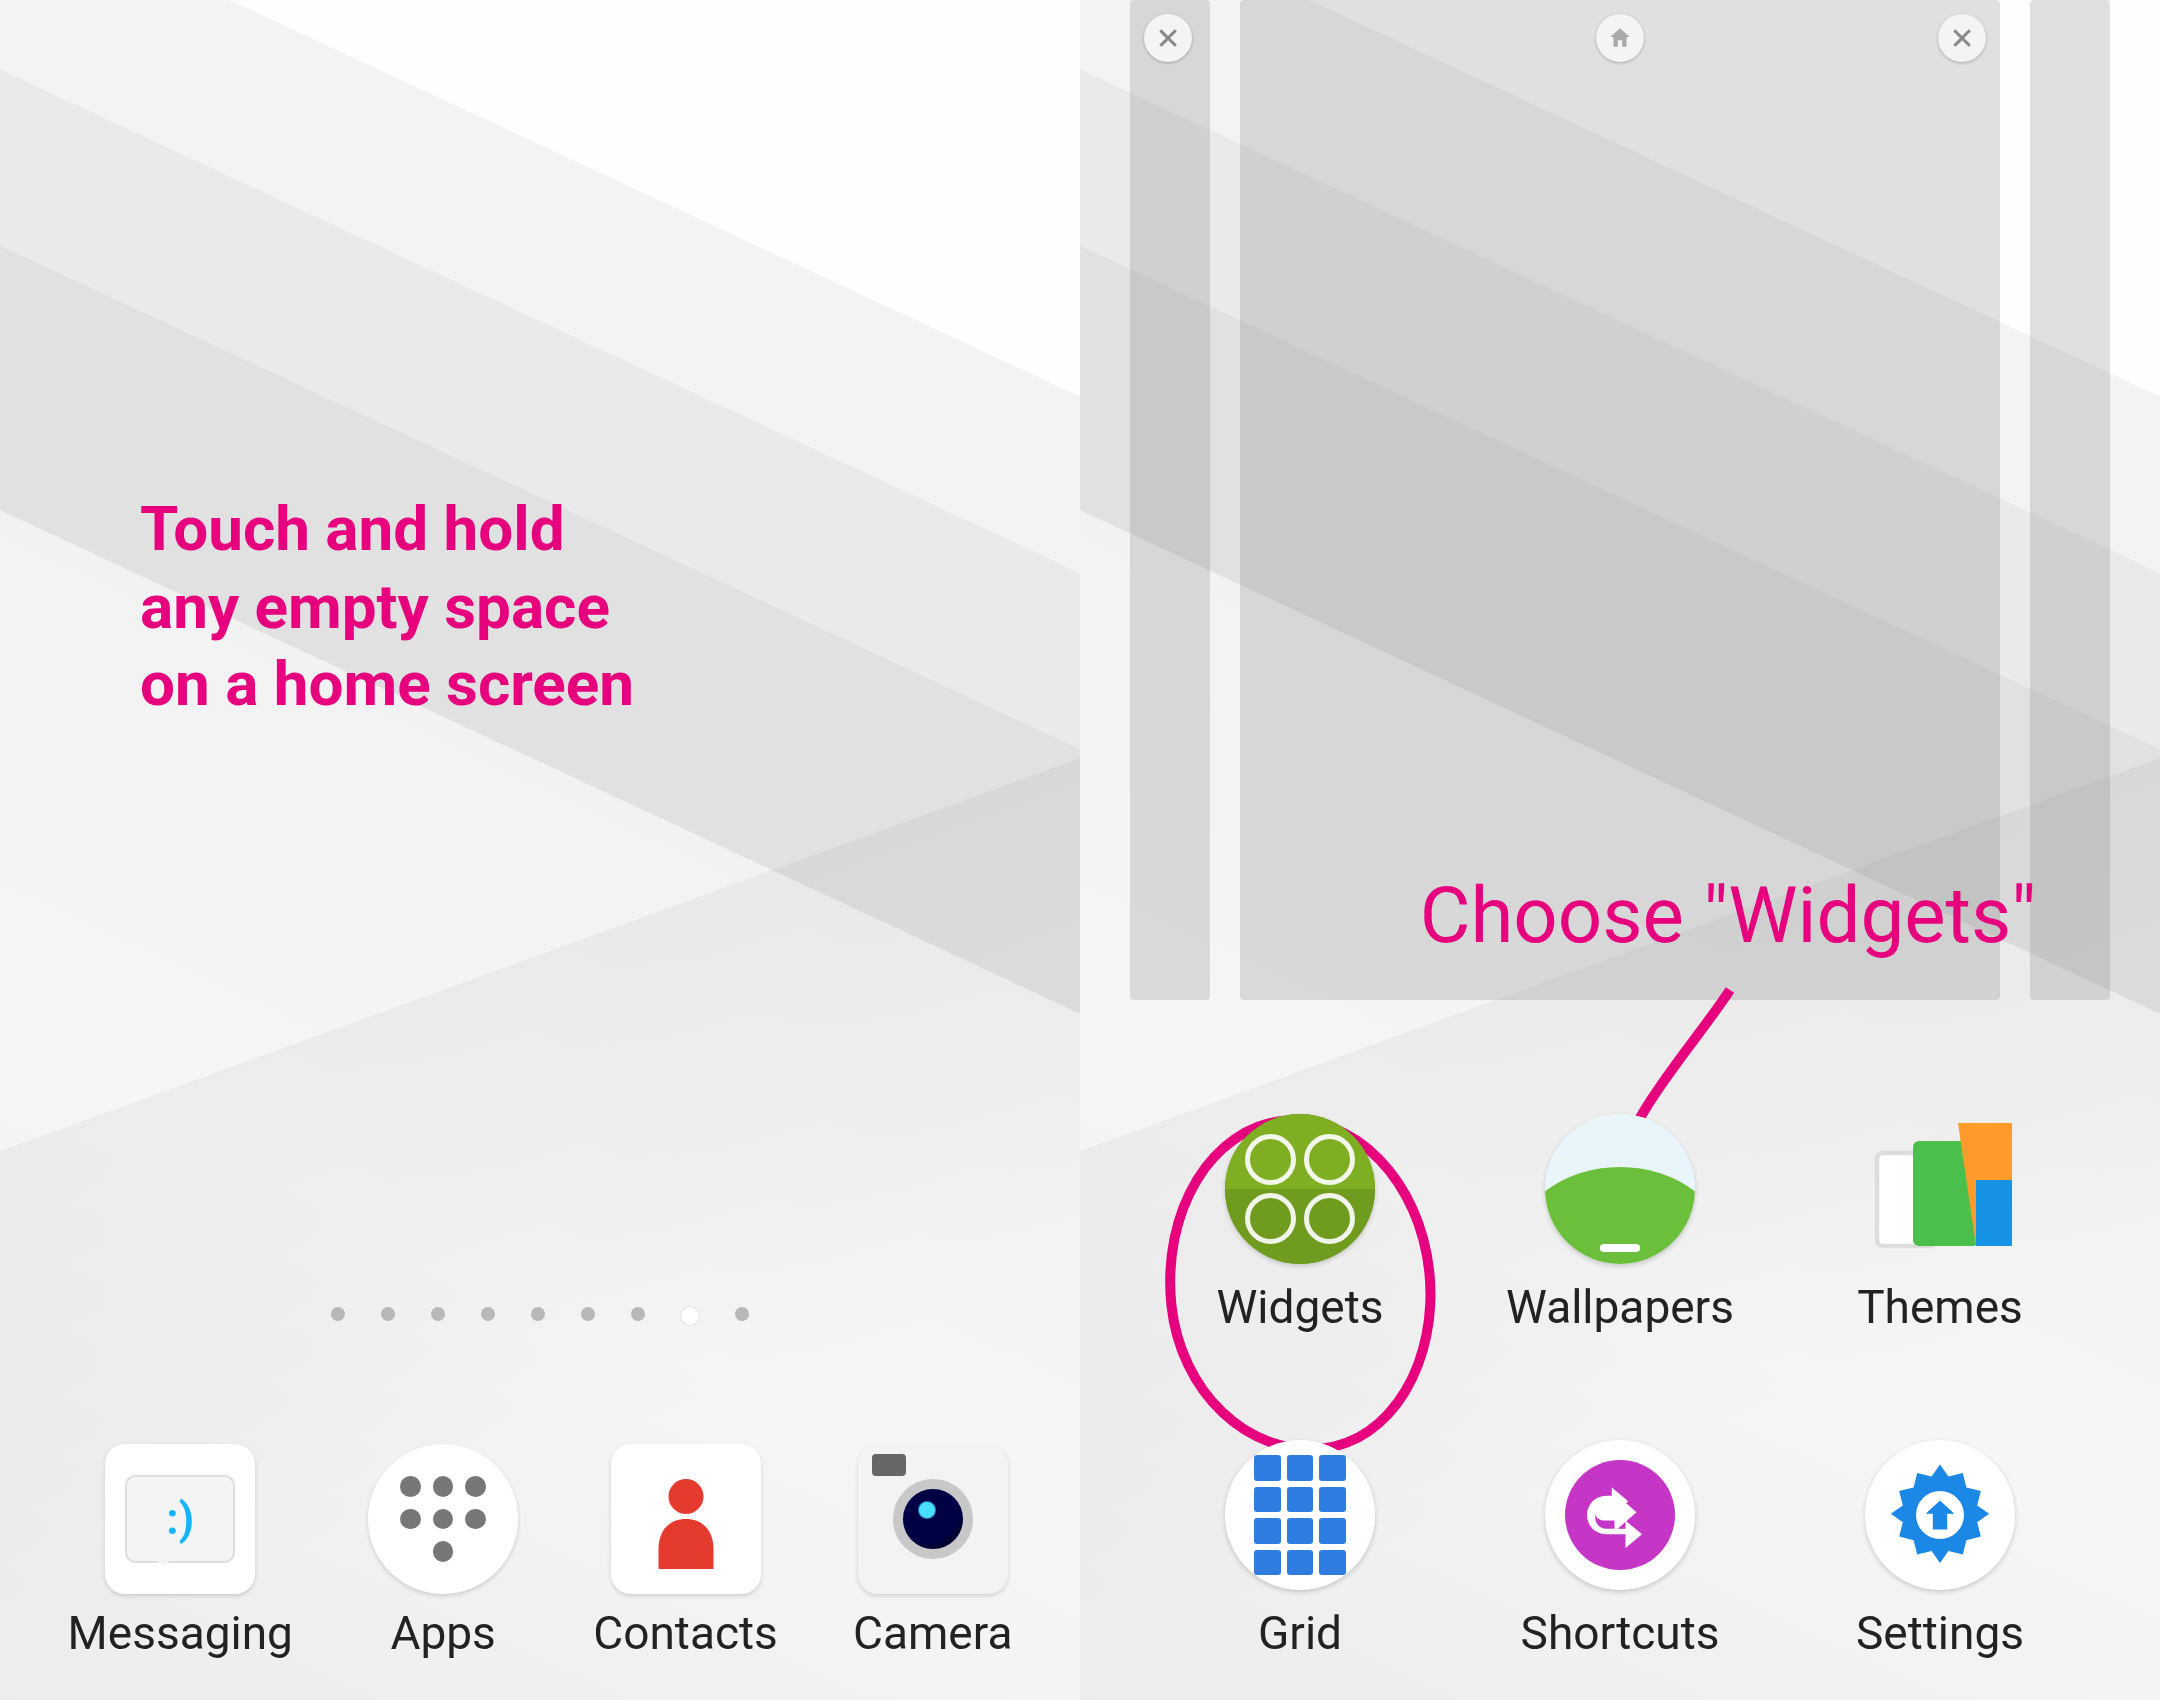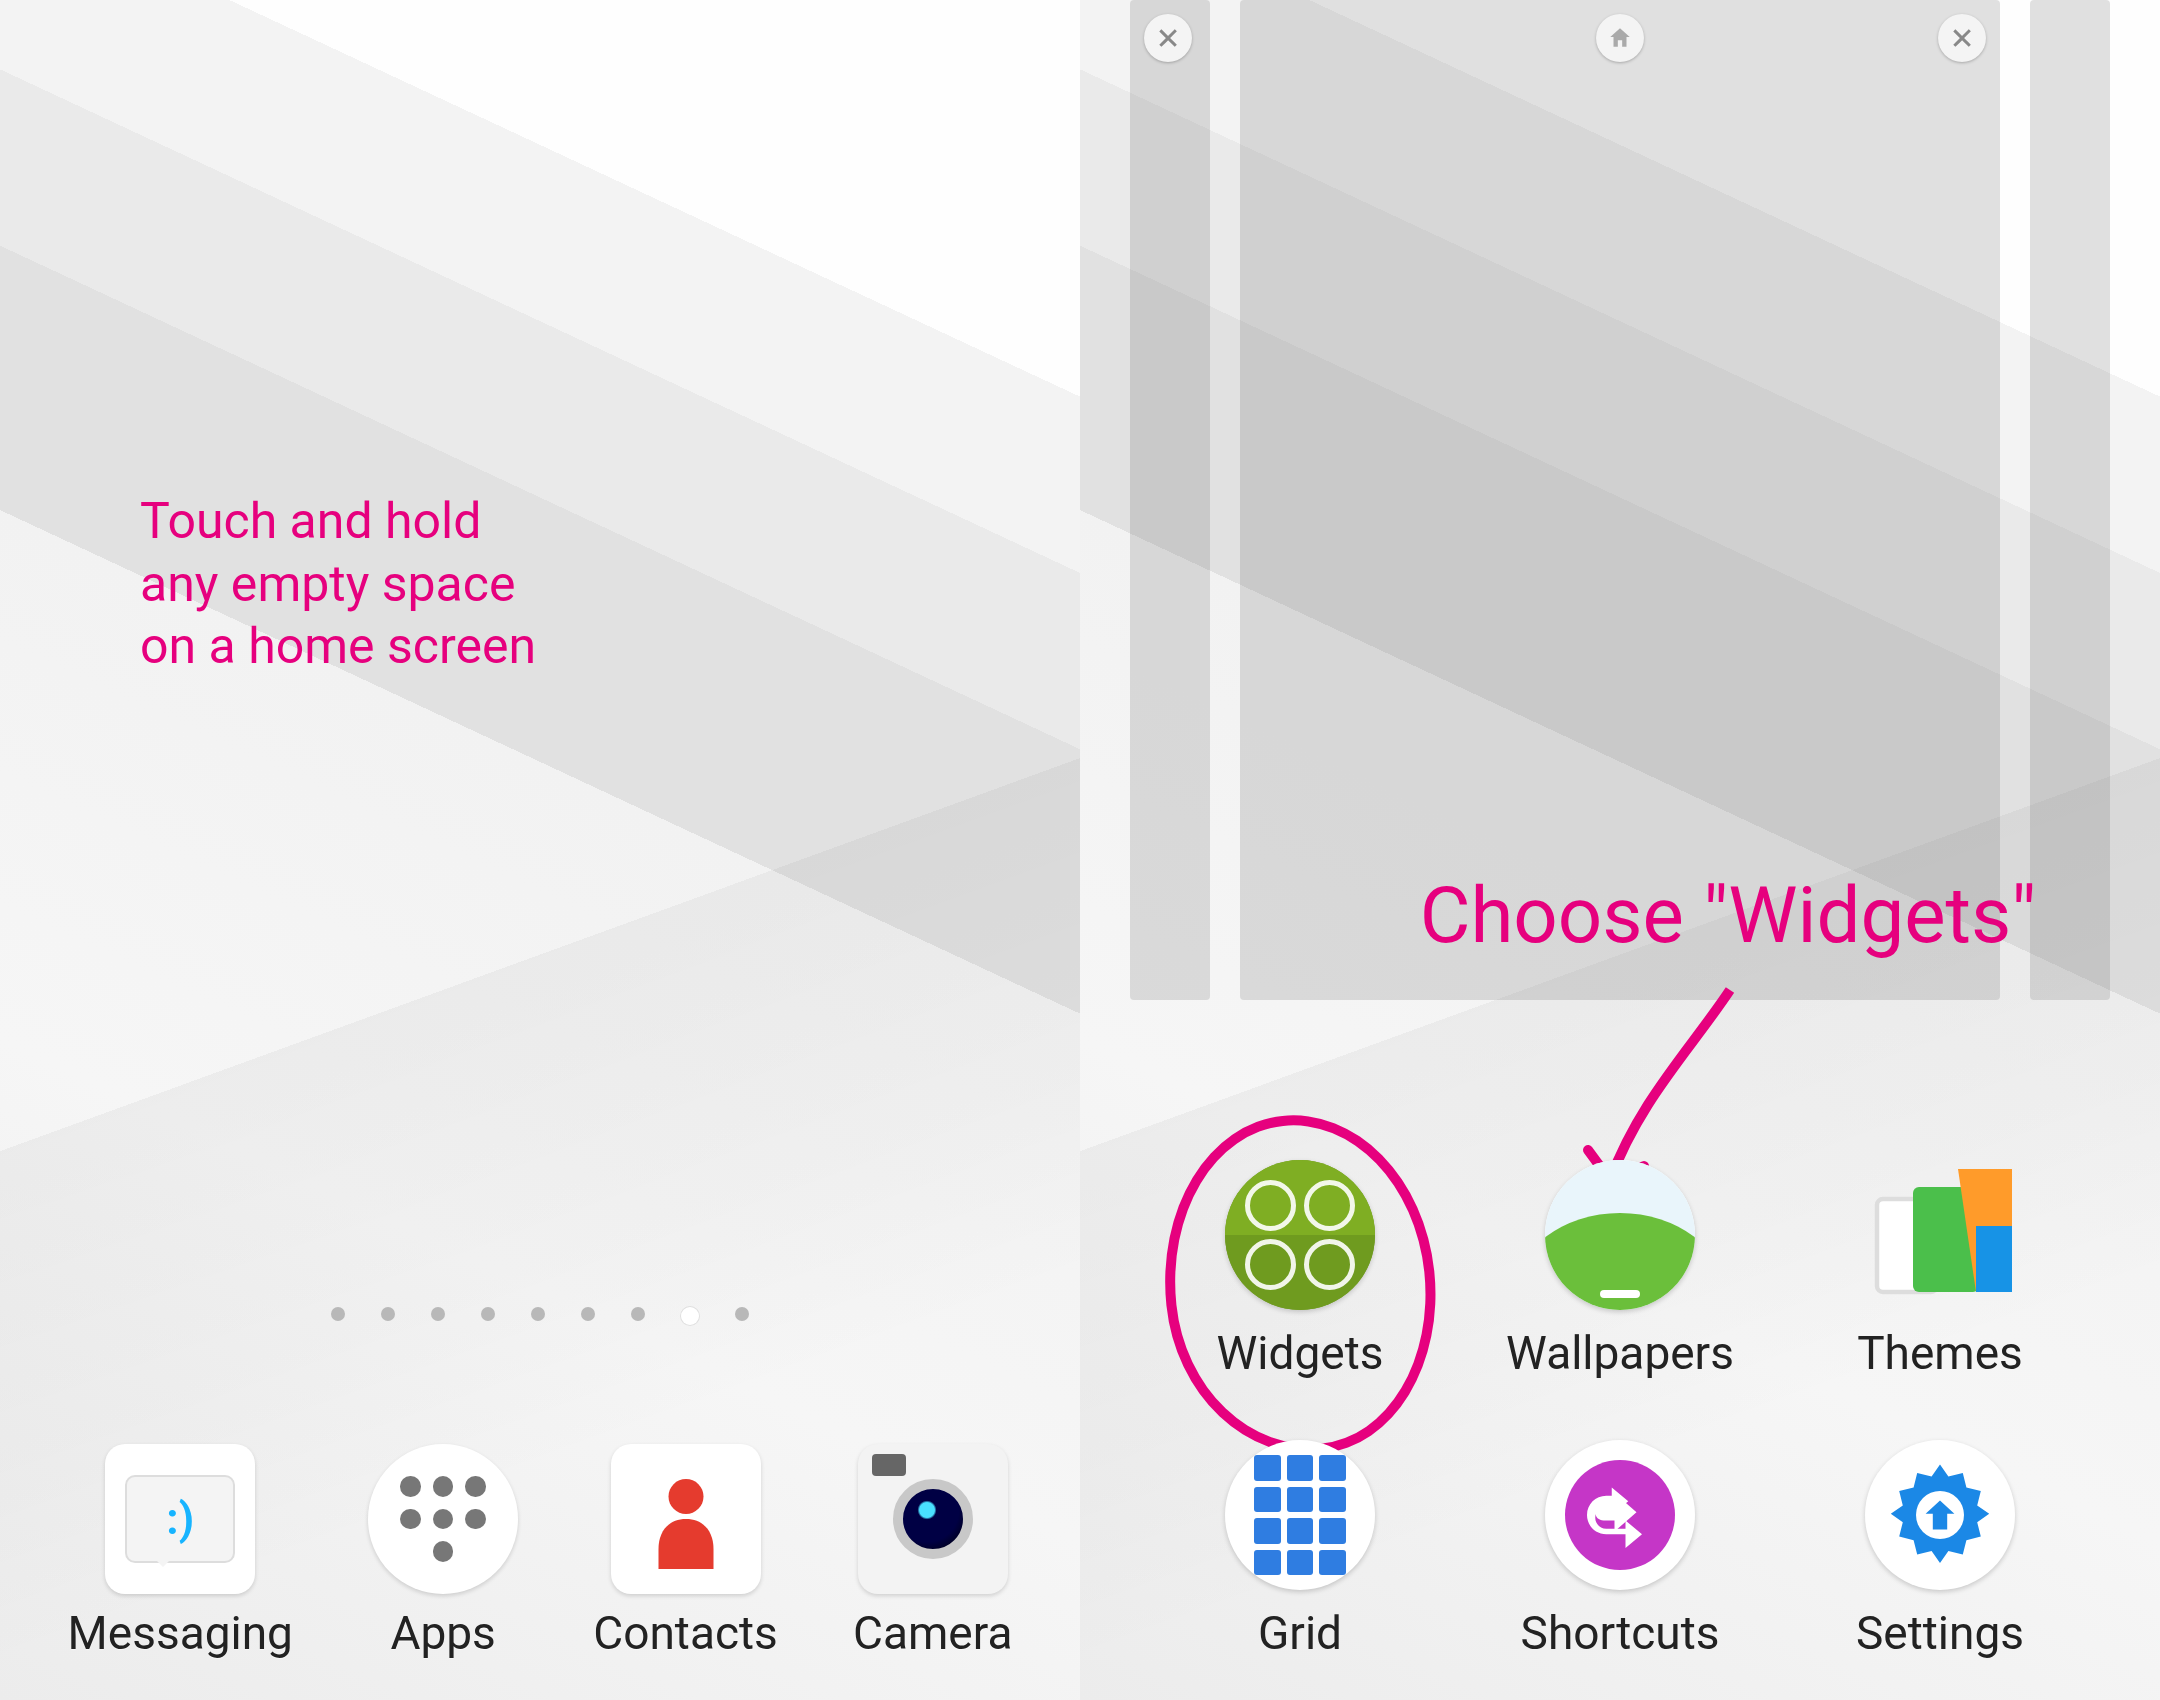--- a/index.html
+++ b/index.html
@@ -25,24 +25,24 @@
     position:absolute; inset:0;
     background: linear-gradient(160deg, rgba(255,255,255,0) 55%, rgba(0,0,0,0.04) 55%, rgba(0,0,0,0.02) 70%, rgba(0,0,0,0) 80%);
     pointer-events:none;
   }
 
   
   .hint-text {
     position: absolute;
     left: 140px;
     top: 490px;
-    font-size: 50px;
+    font-size: 62px;
     line-height: 1.25;
     color: #e6007e;
-    font-weight: 400;
+    font-weight: 700;
   }
 
   .page-dots {
     position: absolute;
     left: 0; right: 0;
     bottom: 375px;
     display: flex;
     justify-content: center;
     gap: 36px;
   }
@@ -145,21 +145,21 @@
     border-radius: 50% 50% 48% 52% / 52% 50% 50% 48%;
     transform: rotate(-6deg);
     pointer-events:none;
   }
 
   .options {
     position:absolute; left:0; right:0; bottom:40px;
     display:grid;
     grid-template-columns: repeat(3,1fr);
     grid-template-rows: repeat(2,auto);
-    row-gap: 60px;
+    row-gap: 106px;
     padding: 0 60px;
   }
   .opt { display:flex; flex-direction:column; align-items:center; gap:16px; }
   .opt .label{ font-size:46px; color:#222; }
   .opt-icon{
     width:150px;height:150px;border-radius:50%;
     background:#fff;display:flex;align-items:center;justify-content:center;
     box-shadow:0 2px 5px rgba(0,0,0,.18);
     position:relative;
   }

